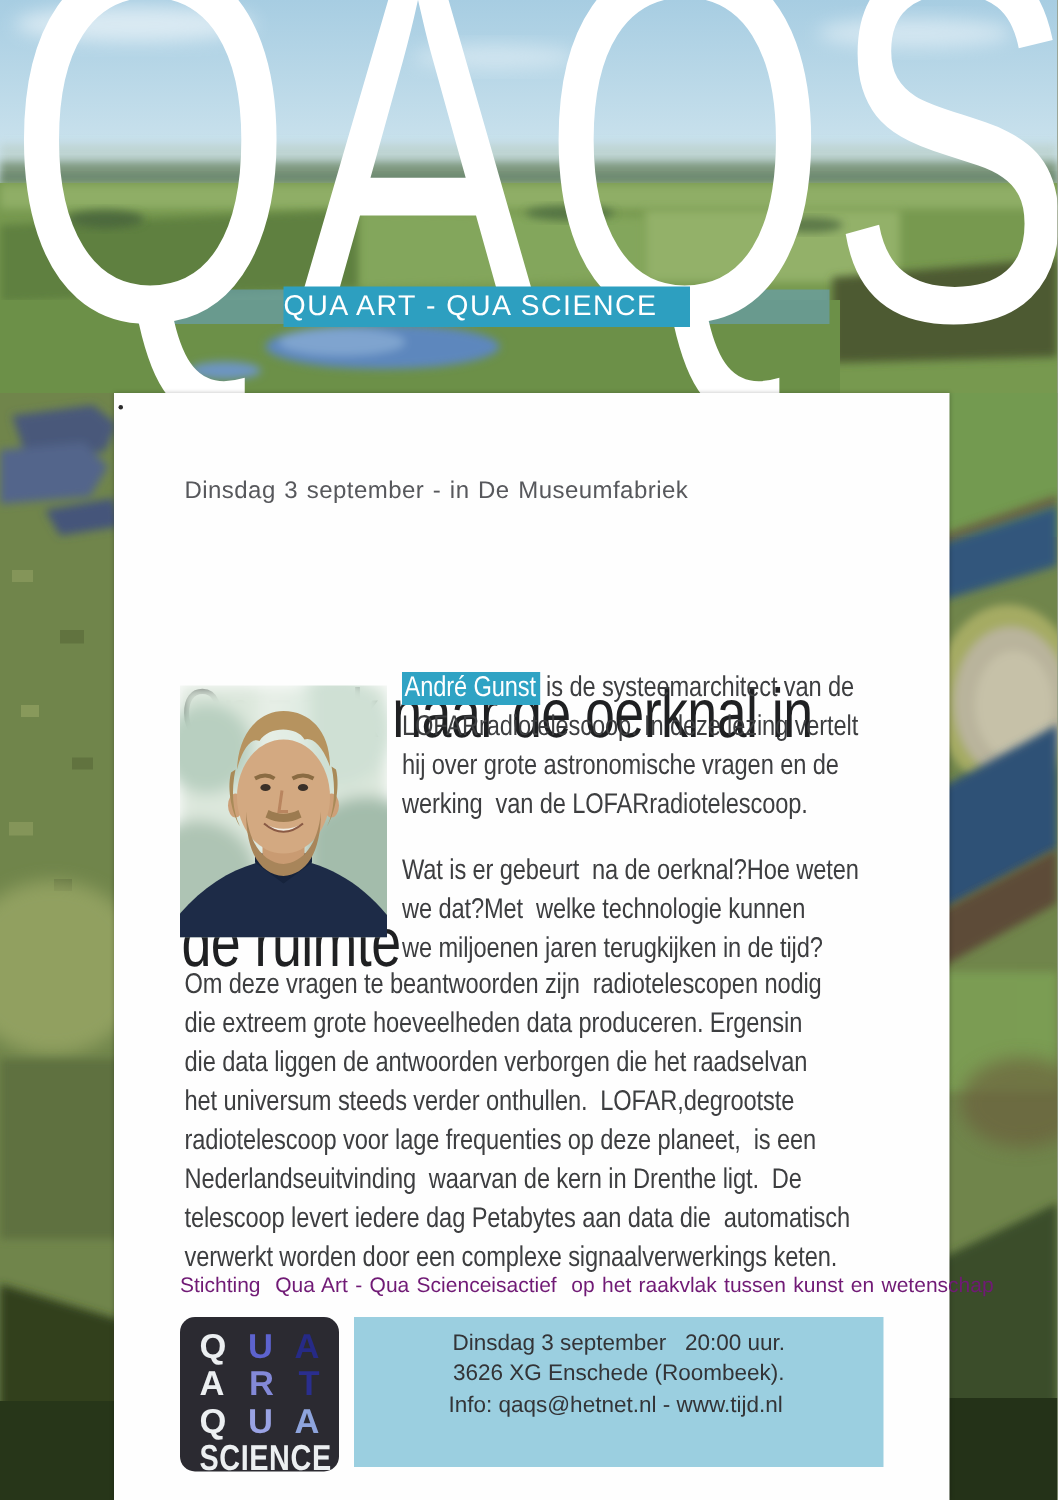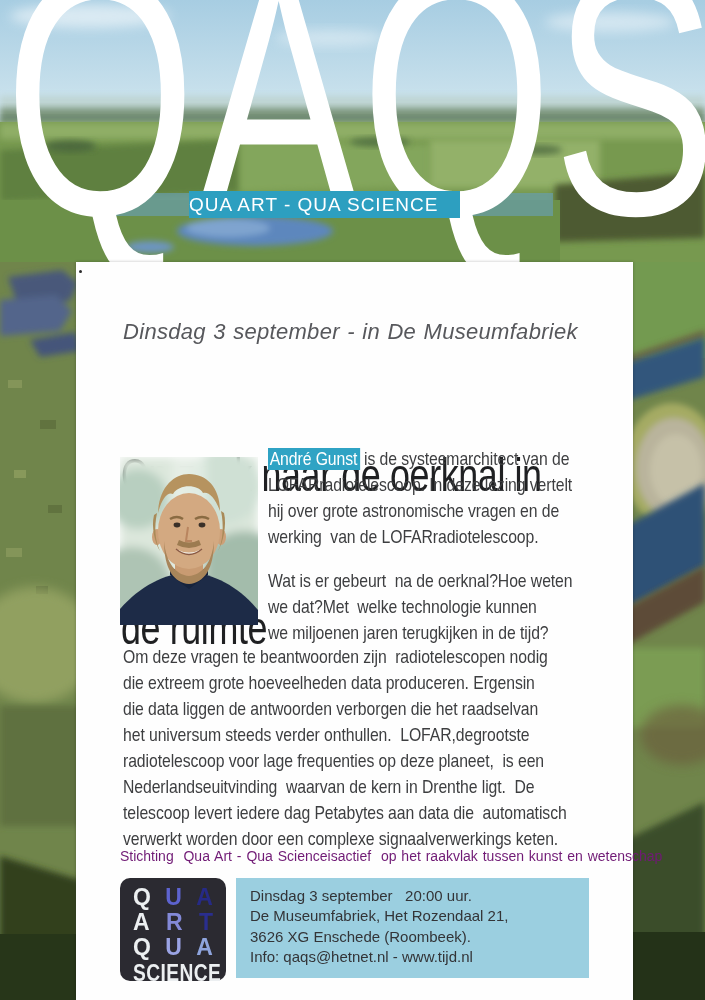--- a/index.html
+++ b/index.html
@@ -15,22 +15,22 @@
   .band-outer{position:absolute;left:92px;top:193px;width:461px;height:23px;z-index:1;
               background:rgba(104,158,172,0.70);}
   .band-inner{position:absolute;left:189px;top:191px;width:271px;height:27px;z-index:3;
               background:#2d9fc0;display:flex;align-items:center;}
   .band-inner span{color:#fff;font-size:19px;letter-spacing:1px;white-space:pre;}
 
   
   .card{position:absolute;left:76px;top:262px;width:557px;height:738px;z-index:5;
         background:#fefefe;box-shadow:0 0 3px rgba(0,0,0,0.25);}
   .dot{position:absolute;left:3px;top:8px;width:3px;height:3px;background:#2b2b2b;border-radius:50%;}
-  .kicker{position:absolute;left:47px;top:57px;font-size:22px;letter-spacing:0.3px;
-          word-spacing:1px;color:#57585c;white-space:pre;font-style:italic;}
+  .kicker{position:absolute;left:47px;top:57px;font-size:16px;letter-spacing:0.3px;
+          word-spacing:1px;color:#57585c;white-space:pre;}
   .title{position:absolute;left:45px;top:86px;font-size:46px;line-height:51px;
          color:#1f2022;letter-spacing:-0.5px;white-space:pre;
          transform:scaleX(0.78);transform-origin:left top;}
   .portrait{position:absolute;left:44px;top:195px;width:138px;height:168px;}
   .bodytext{font-size:19px;line-height:26px;color:#3d3e40;letter-spacing:-0.1px;}
   .bodytext .line{white-space:pre;}
   .scale83{transform:scaleX(0.83);transform-origin:left top;}
   .intro-col{position:absolute;left:192px;top:184px;width:400px;}
   .gap{height:18px;}
   .para3{position:absolute;left:47px;top:382px;width:500px;}
@@ -44,21 +44,21 @@
   .logo-row{display:flex;justify-content:space-between;height:25px;
             font-weight:700;font-size:23px;line-height:25px;}
   .l-w{color:#eceff1;} 
   .l-m1{color:#5d63cf;} .l-m2{color:#8389d8;} .l-m3{color:#9aa3e4;}
   .l-d1{color:#262a86;} .l-d2{color:#2a2e8e;} .l-d3{color:#8ea4dd;}
   .science{margin-top:1px;color:#eceff1;font-weight:700;font-size:24px;line-height:24px;
            white-space:pre;transform:scaleX(0.80);transform-origin:left top;letter-spacing:0.5px;}
 
   
   .infobox{position:absolute;left:160px;top:616px;width:353px;height:100px;background:#9bcfe0;
-           box-sizing:border-box;padding:8px 0 0 14px;font-size:15px;line-height:20.3px;color:#333437;}
+           box-sizing:border-box;padding:8px 0 0 0;font-size:15px;line-height:20.3px;color:#333437;text-align:center;}
   .infobox .iline{white-space:pre;}
   .link{cursor:pointer;}
 </style>
 </head>
 <body>
 
 <div class="stage">
 
   <svg class="photo" width="705" height="1000" viewBox="0 0 705 1000" aria-hidden="true">
     <defs>
@@ -224,18 +224,17 @@
       <div class="logo-row">
         <span class="l-w">Q</span>
         <span class="l-m3">U</span>
         <span class="l-d3">A</span>
       </div>
       <div class="science">SCIENCE</div>
     </div>
 
     <div class="infobox">
       <div class="iline">Dinsdag 3 september   20:00 uur.</div>
-      <div class="iline">De Museumfabriek, Het Rozendaal 21,</div>
       <div class="iline">3626 XG Enschede (Roombeek).</div>
       <div class="iline"><span>Info: </span><span class="link">qaqs@hetnet.nl</span><span> - </span><span class="link">www.tijd.nl </span></div>
     </div>
   </div>
 </div>
 
 </body></html>

